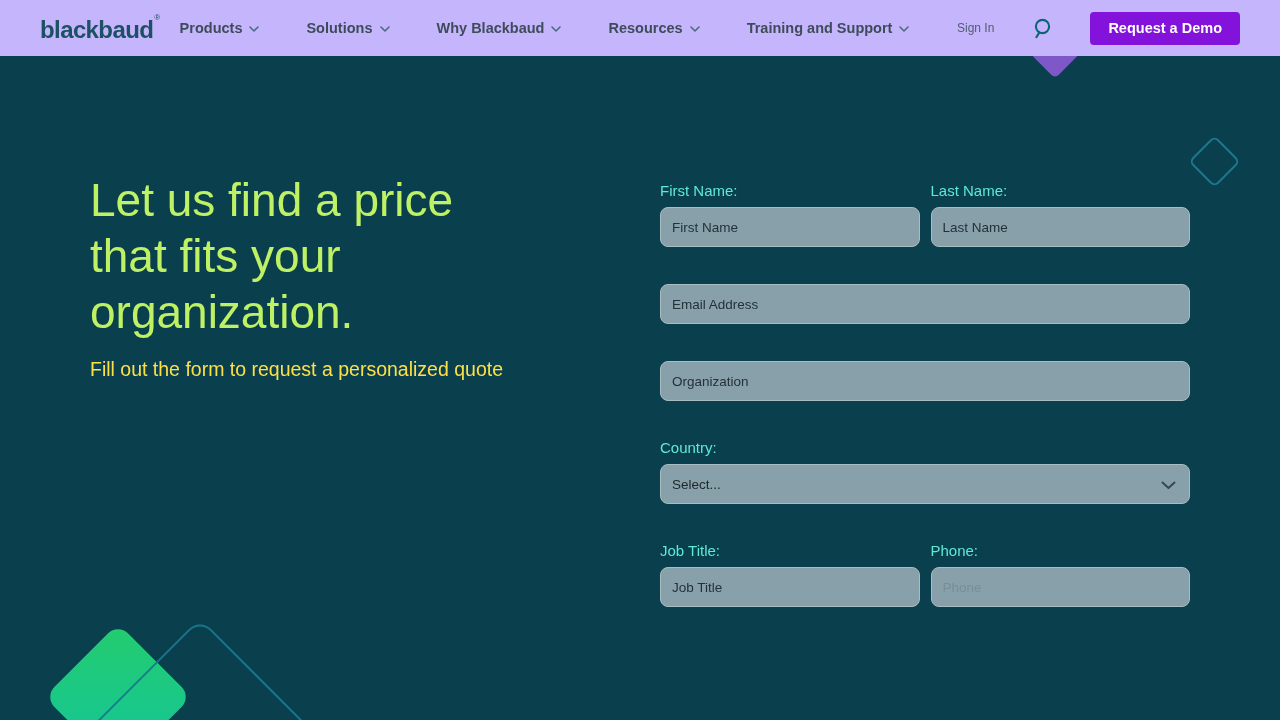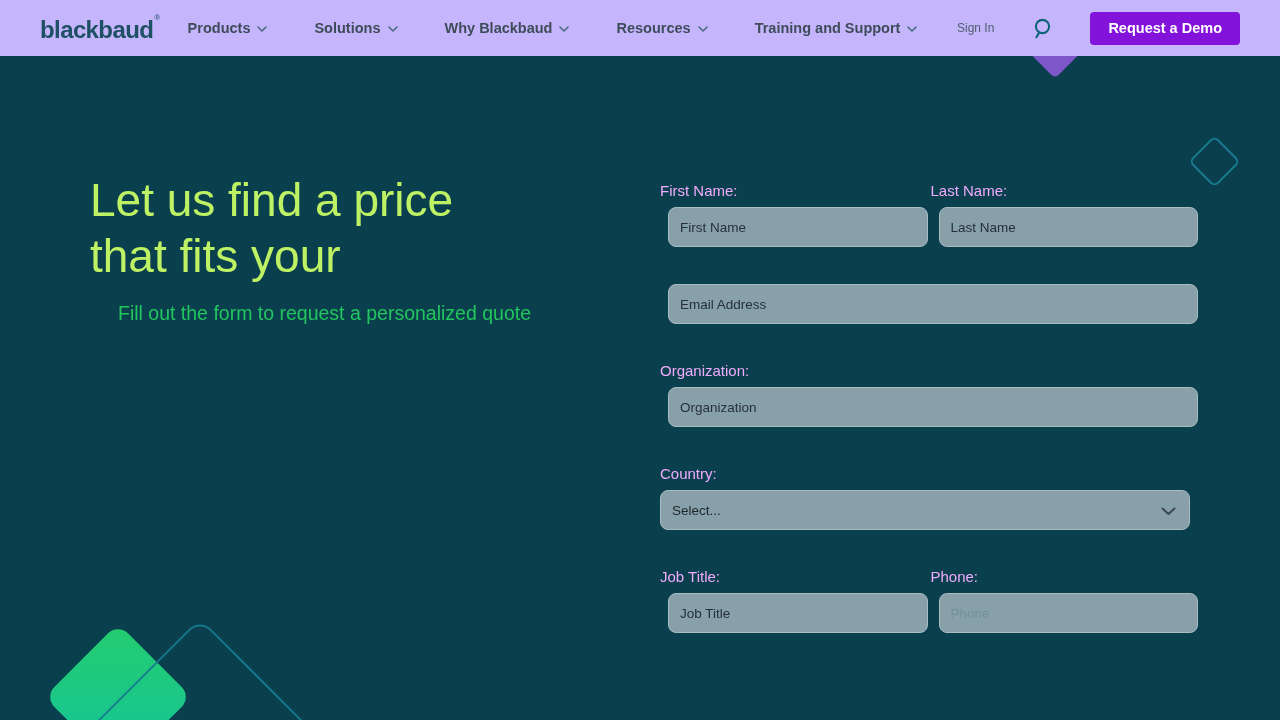--- a/index.html
+++ b/index.html
@@ -4,21 +4,21 @@
 <style>
   * { margin:0; padding:0; box-sizing:border-box; }
   html,body { width:1280px; height:720px; overflow:hidden;
     font-family:"Liberation Sans", sans-serif; background:#0A3F4E; }
 
   
   .header { position:relative; z-index:10; height:56px; background:#c4b5fd;
     display:flex; align-items:center; padding:0 40px; }
   .logo { font-size:24px; font-weight:700; color:#1E5064; letter-spacing:-0.6px; cursor:pointer; }
   .logo sup { font-size:8px; font-weight:400; vertical-align:18px; margin-left:1px; }
-  .nav { display:flex; align-items:flex-end; gap:47px; margin-left:28px; }
+  .nav { display:flex; align-items:flex-end; gap:47px; margin-left:20px; }
   .nav-item { display:flex; align-items:center; gap:7px; cursor:pointer;
     font-size:14.5px; font-weight:700; color:#3E4C5A; }
   .nav-item svg { display:block; margin-top:2px; }
   .header-right { margin-left:auto; display:flex; align-items:center; gap:37px; }
   .sign-in { font-size:12px; color:#51606C; cursor:pointer; }
   .search-btn { cursor:pointer; display:flex; align-items:center; }
   .demo-btn { background:#8312DB; color:#FFFFFF; border:none; border-radius:4px;
     height:33px; padding:0 18px; font-size:14.5px; font-weight:700;
     font-family:"Liberation Sans", sans-serif; cursor:pointer; }
 
@@ -30,31 +30,31 @@
     border-radius:5px; background:#7E57C8; }
   .shape-outline-right { left:1196px; top:87px; width:37px; height:37px;
     border-radius:6px; border:2.5px solid #19798E; }
   .shape-green { left:66px; top:589px; width:104px; height:104px;
     border-radius:14px; background:linear-gradient(135deg,#24CC6E 0%,#12C49C 100%); }
   .shape-outline-left { left:120px; top:595px; width:160px; height:160px;
     border-radius:16px; border:2.5px solid #19798E; opacity:0.95; }
 
   .hero-copy { position:absolute; left:90px; top:116px; width:460px; z-index:1; }
   .hero-title { color:#bef264; font-size:46px; line-height:56px; font-weight:300; }
-  .hero-sub { color:#22c55e; font-size:19.5px; margin-top:18px; font-weight:300;margin-left:28px; }
+  .hero-sub { color:#fde047; font-size:19.5px; margin-top:18px; font-weight:300; }
 
   
   .quote-form { position:absolute; left:660px; top:125px; width:530px; z-index:1; }
   .form-row { margin-bottom:37px; }
   .form-row.two-col { display:grid; grid-template-columns:1fr 1fr; column-gap:11px; }
-  .field-label { display:block; color:#f0abfc; font-size:15px; line-height:20px;
+  .field-label { display:block; color:#5eead4; font-size:15px; line-height:20px;
     margin-bottom:6px; font-weight:400; }
   .text-input { width:100%; height:40px; border-radius:8px; background:#87A0A9;
     border:1px solid #A9BCC1; padding:0 11px; font-size:13.5px; color:#1C262B;
-    font-family:"Liberation Sans", sans-serif;margin-left:8px; }
+    font-family:"Liberation Sans", sans-serif; }
   .text-input::placeholder { color:#25313A; opacity:1; }
   .text-input.light-ph::placeholder { color:#76909B; }
   .select-box { position:relative; width:100%; height:40px; border-radius:8px;
     background:#87A0A9; border:1px solid #A9BCC1; display:flex; align-items:center;
     padding:0 11px; font-size:13.5px; color:#1C262B; cursor:pointer; }
   .select-box svg { position:absolute; right:13px; top:16px; }
   .label-only { margin-bottom:0; }
 </style>
 </head>
 <body>
@@ -121,20 +121,21 @@
 
   <div class="shape shape-purple"></div>
   <div class="shape shape-outline-right"></div>
   <div class="shape shape-green"></div>
   <div class="shape shape-outline-left"></div>
 
   <div class="hero-copy">
     <h1 class="hero-title">
       <div>Let us find a price</div>
       <div>that fits your</div>
+      <div>organization.</div>
     </h1>
     <div class="hero-sub">Fill out the form to request a personalized quote</div>
   </div>
 
   <div class="quote-form">
 
     <div class="form-row two-col">
       <div>
         <label class="field-label">First Name:</label>
         <input class="text-input" type="text" placeholder="First Name" style="">
@@ -143,21 +144,20 @@
         <label class="field-label">Last Name:</label>
         <input class="text-input" type="text" placeholder="Last Name" style="">
       </div>
     </div>
 
     <div class="form-row">
       <input class="text-input" type="text" placeholder="Email Address" style="">
     </div>
 
     <div class="form-row">
-      <label class="field-label">Organization:</label>
       <input class="text-input" type="text" placeholder="Organization" style="">
     </div>
 
     <div class="form-row">
       <label class="field-label">Country:</label>
       <div class="select-box">
         <span>Select...</span>
         <span>
           <svg width="15" height="9" viewBox="0 0 15 9">
               <polyline points="1.5,1.5 7.5,7 13.5,1.5" fill="none" stroke="#3A4750" stroke-width="2" stroke-linecap="round" stroke-linejoin="round"></polyline>

